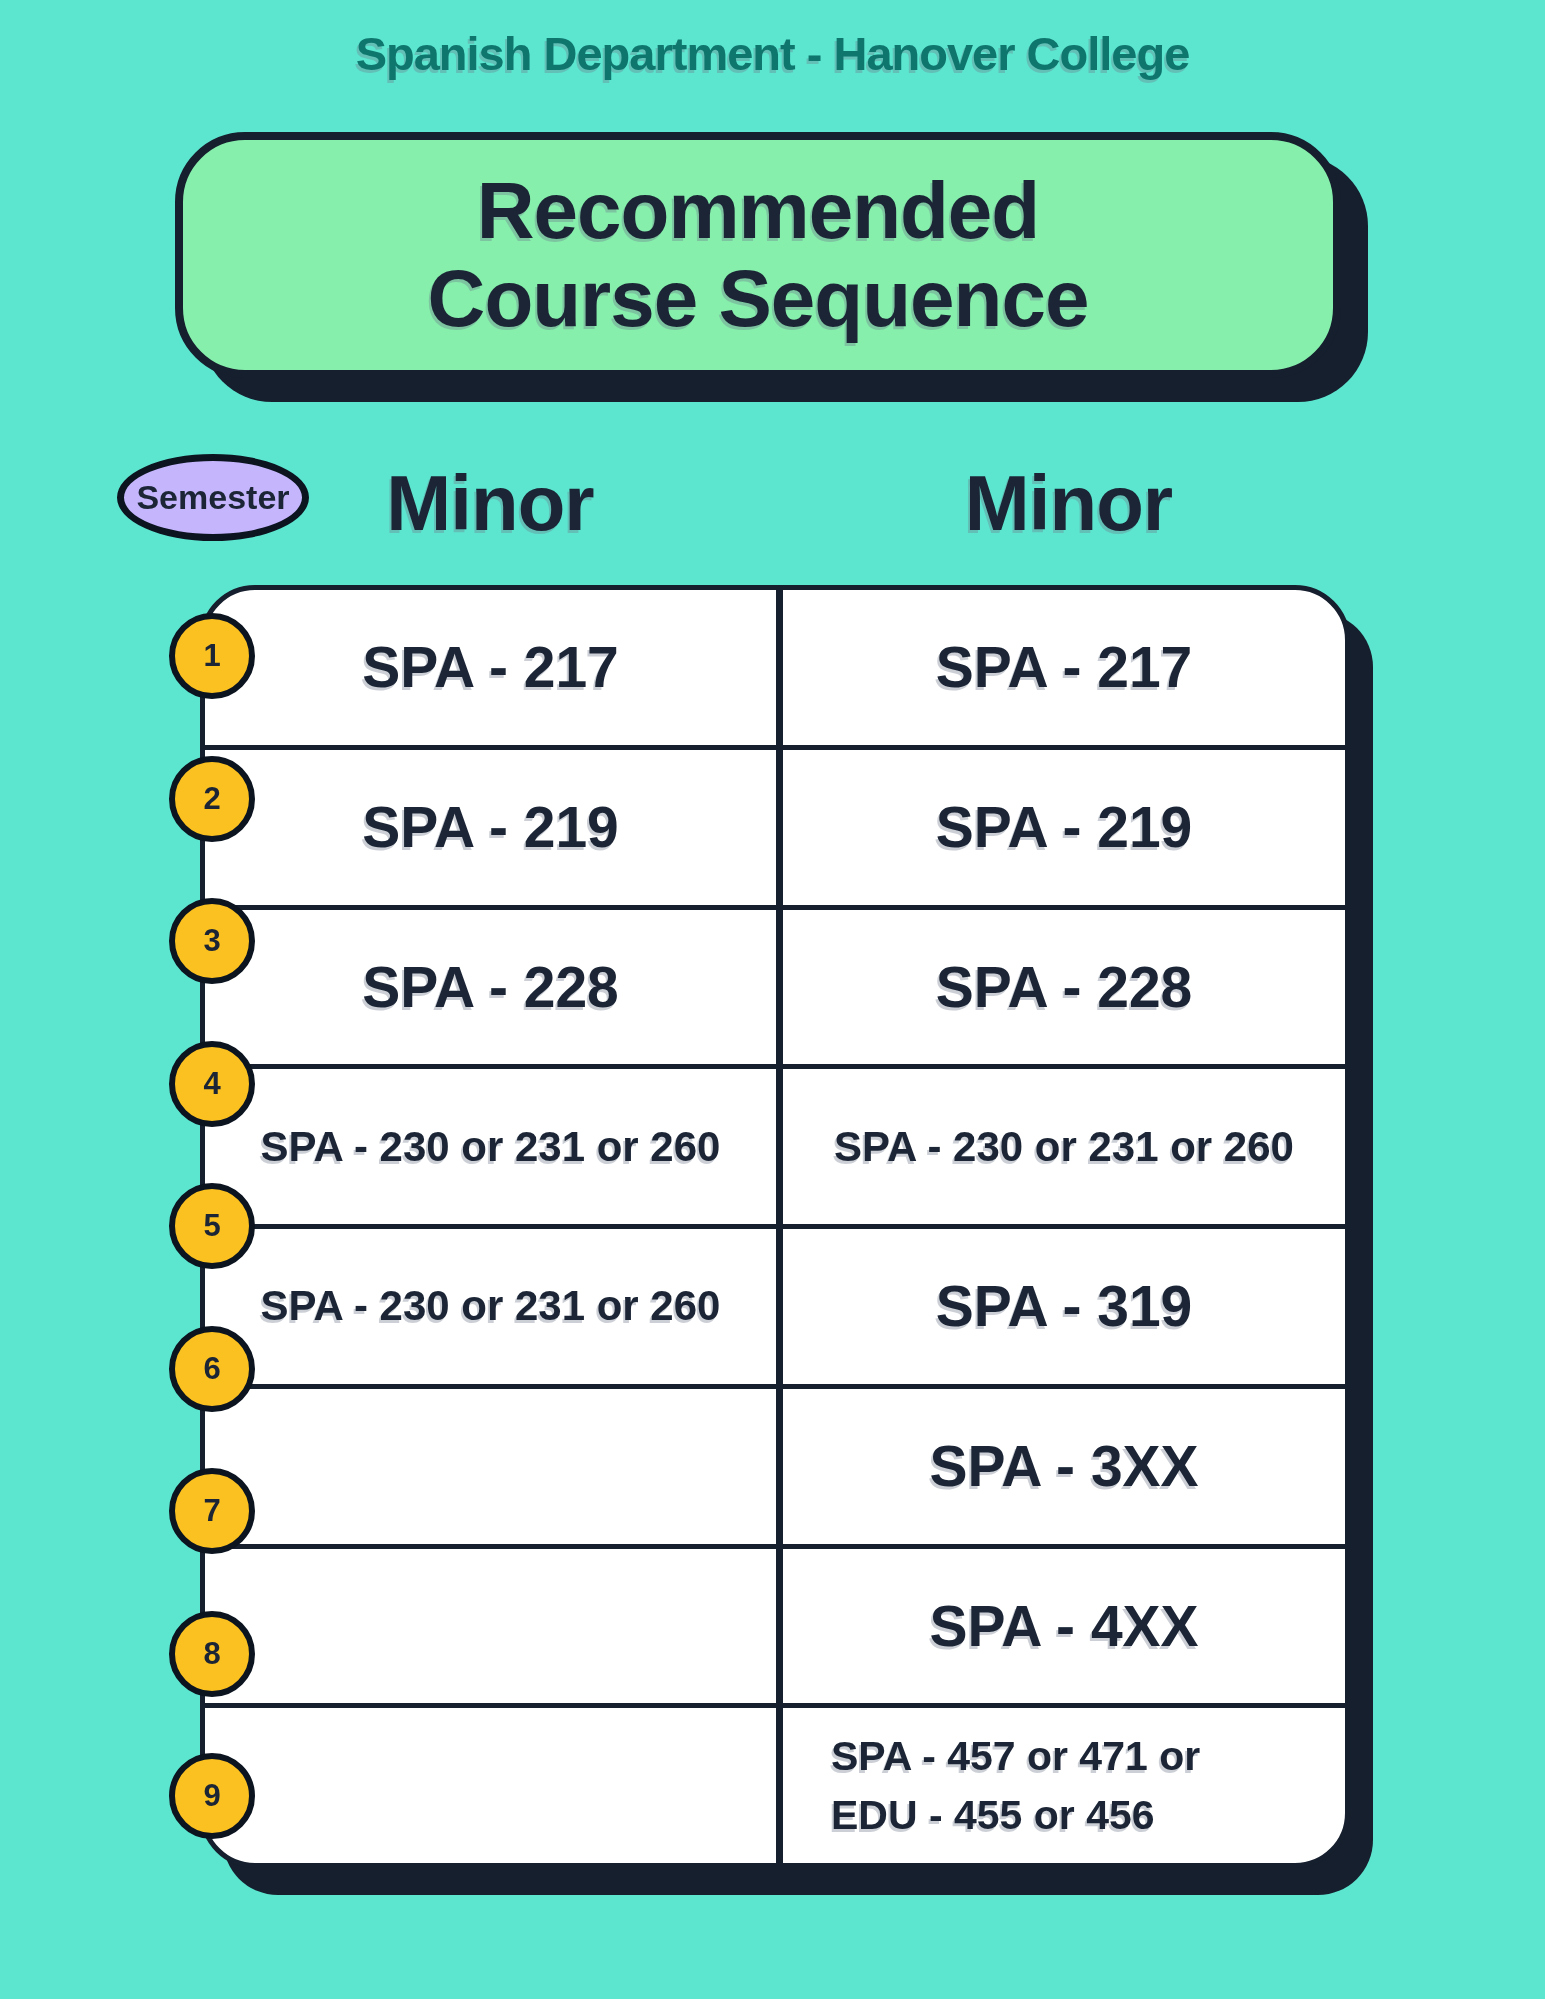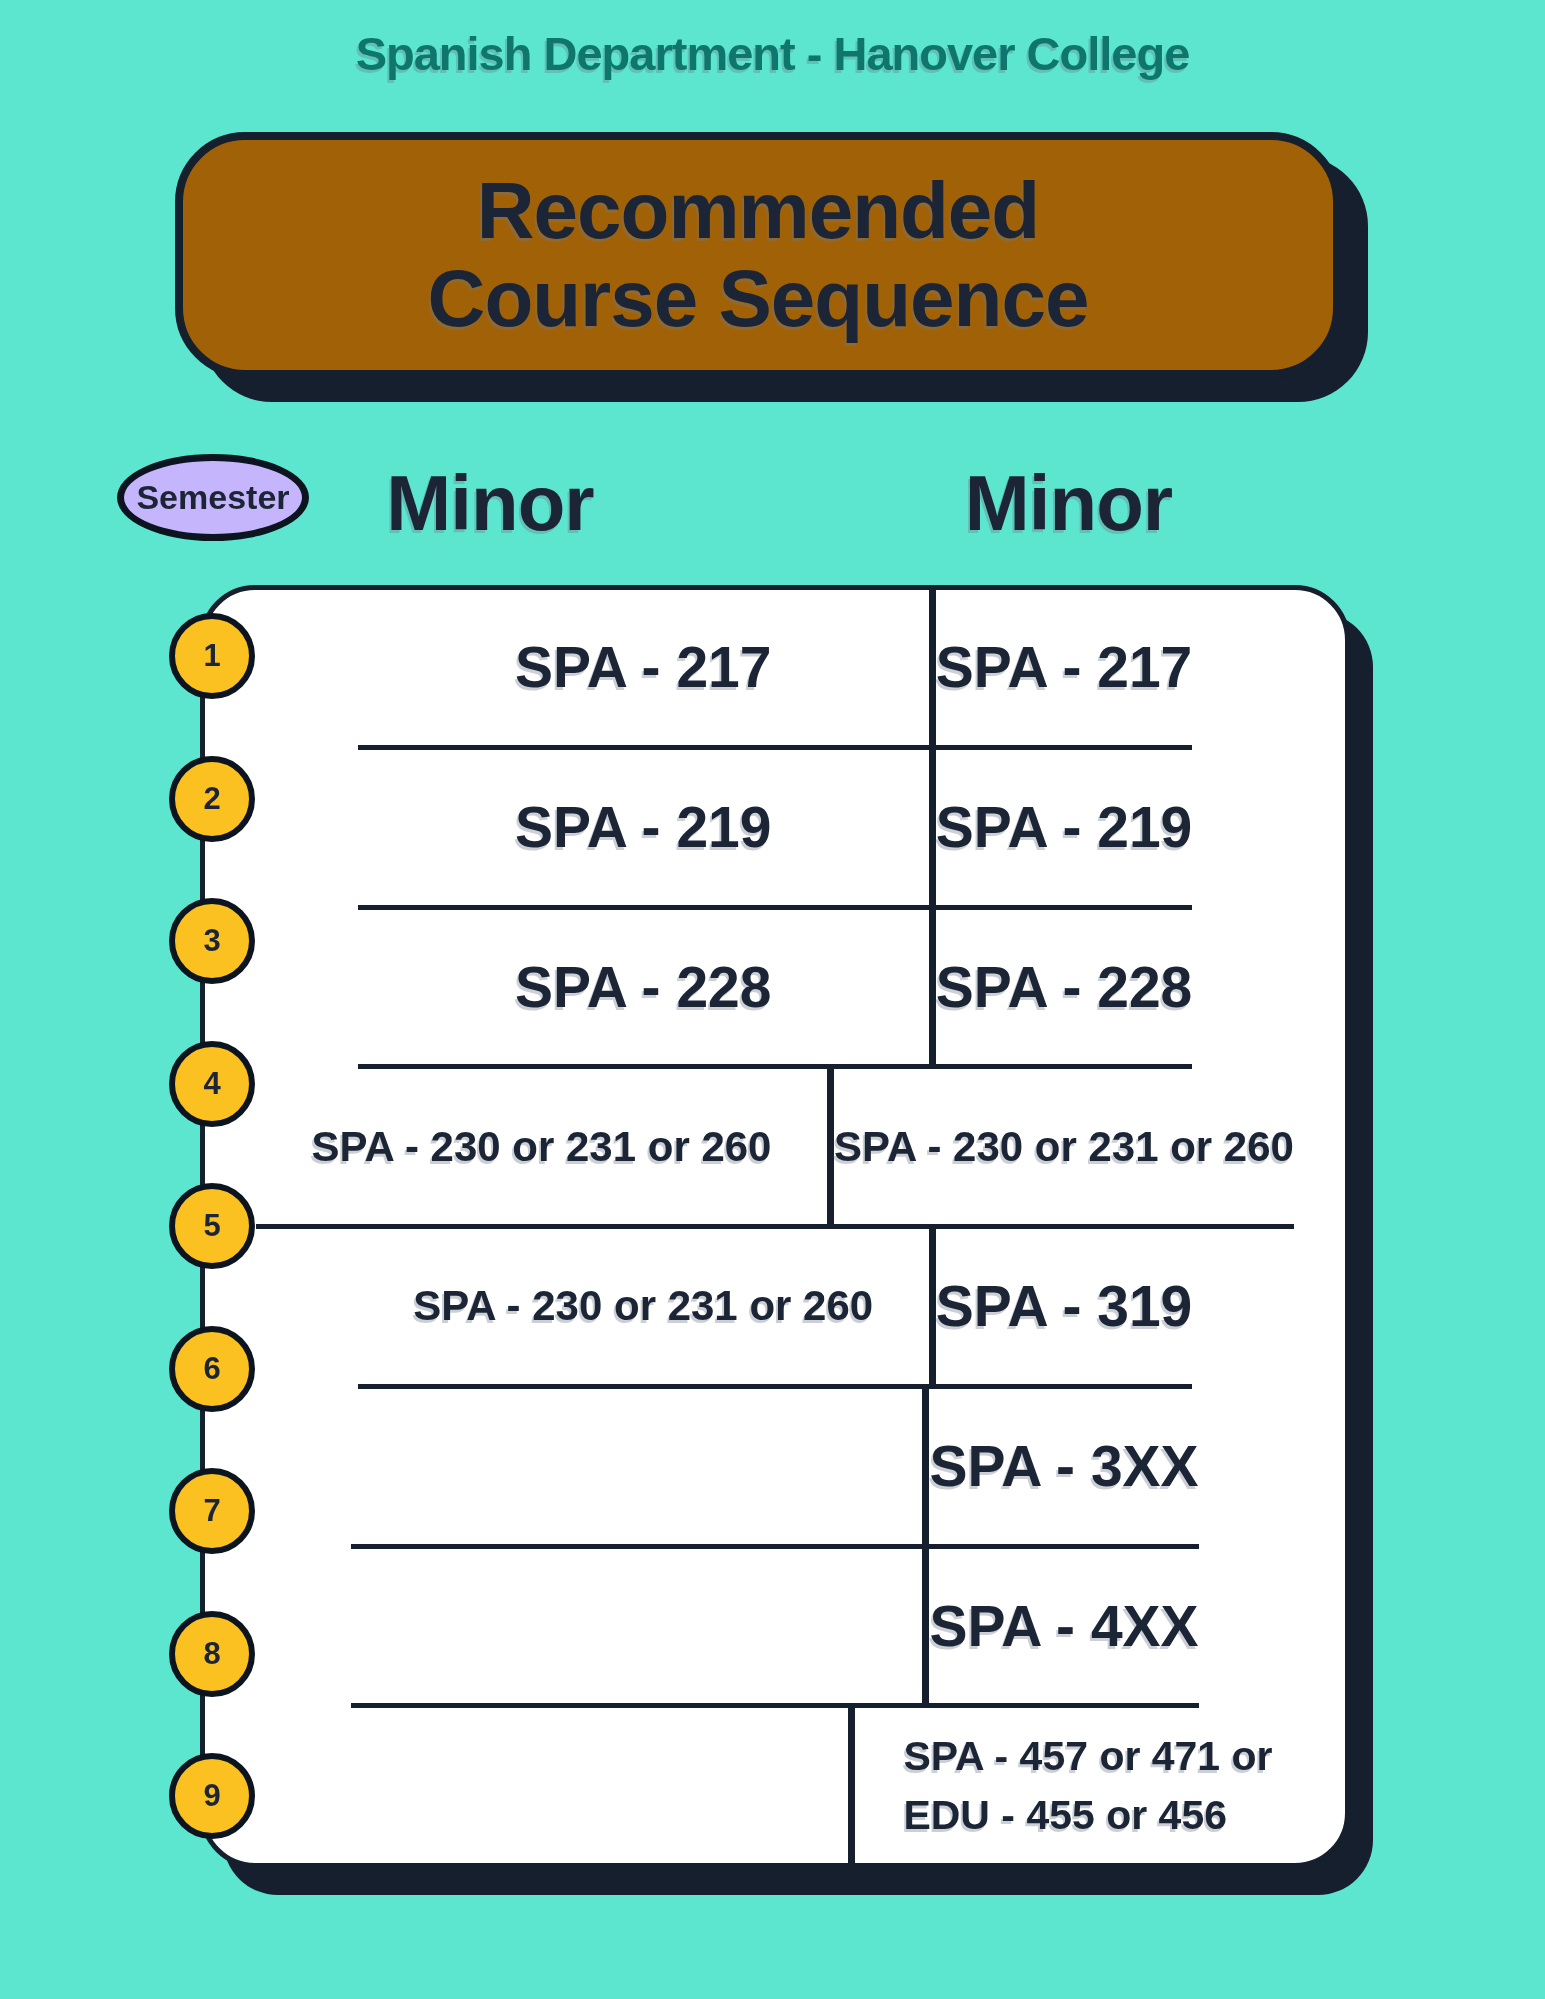--- a/index.html
+++ b/index.html
@@ -29,21 +29,21 @@
     letter-spacing: -1px;
     color: #0f766e;
   }
 
   
   .title-box {
     position: absolute;
     left: 175px; top: 132px;
     width: 1166px; height: 246px;
     box-sizing: border-box;
-    background: #a16207;
+    background: #86efac;
     border: 8px solid #161F2D;
     border-radius: 70px;
     box-shadow: 27px 24px 0 0 #161F2D;
     display: flex;
     flex-direction: column;
     align-items: center;
     justify-content: center;
     gap: 8px;
   }
   .title-line {
@@ -95,21 +95,20 @@
     left: 200px; top: 585px;
     width: 1150px; height: 1283px;
     box-sizing: border-box;
     background: #FFFFFF;
     border: 5px solid #161F2D;
     border-radius: 55px;
     box-shadow: 23px 27px 0 0 #161F2D;
     overflow: hidden;
     display: flex;
     flex-direction: column;
-    align-items: center;
   }
   .trow {
     display: flex;
     height: 142.5px;
     flex: 1 1 auto;
     border-bottom: 5px solid #161F2D;
   }
   .trow:last-child { border-bottom: none; }
   .cell {
     display: flex;

